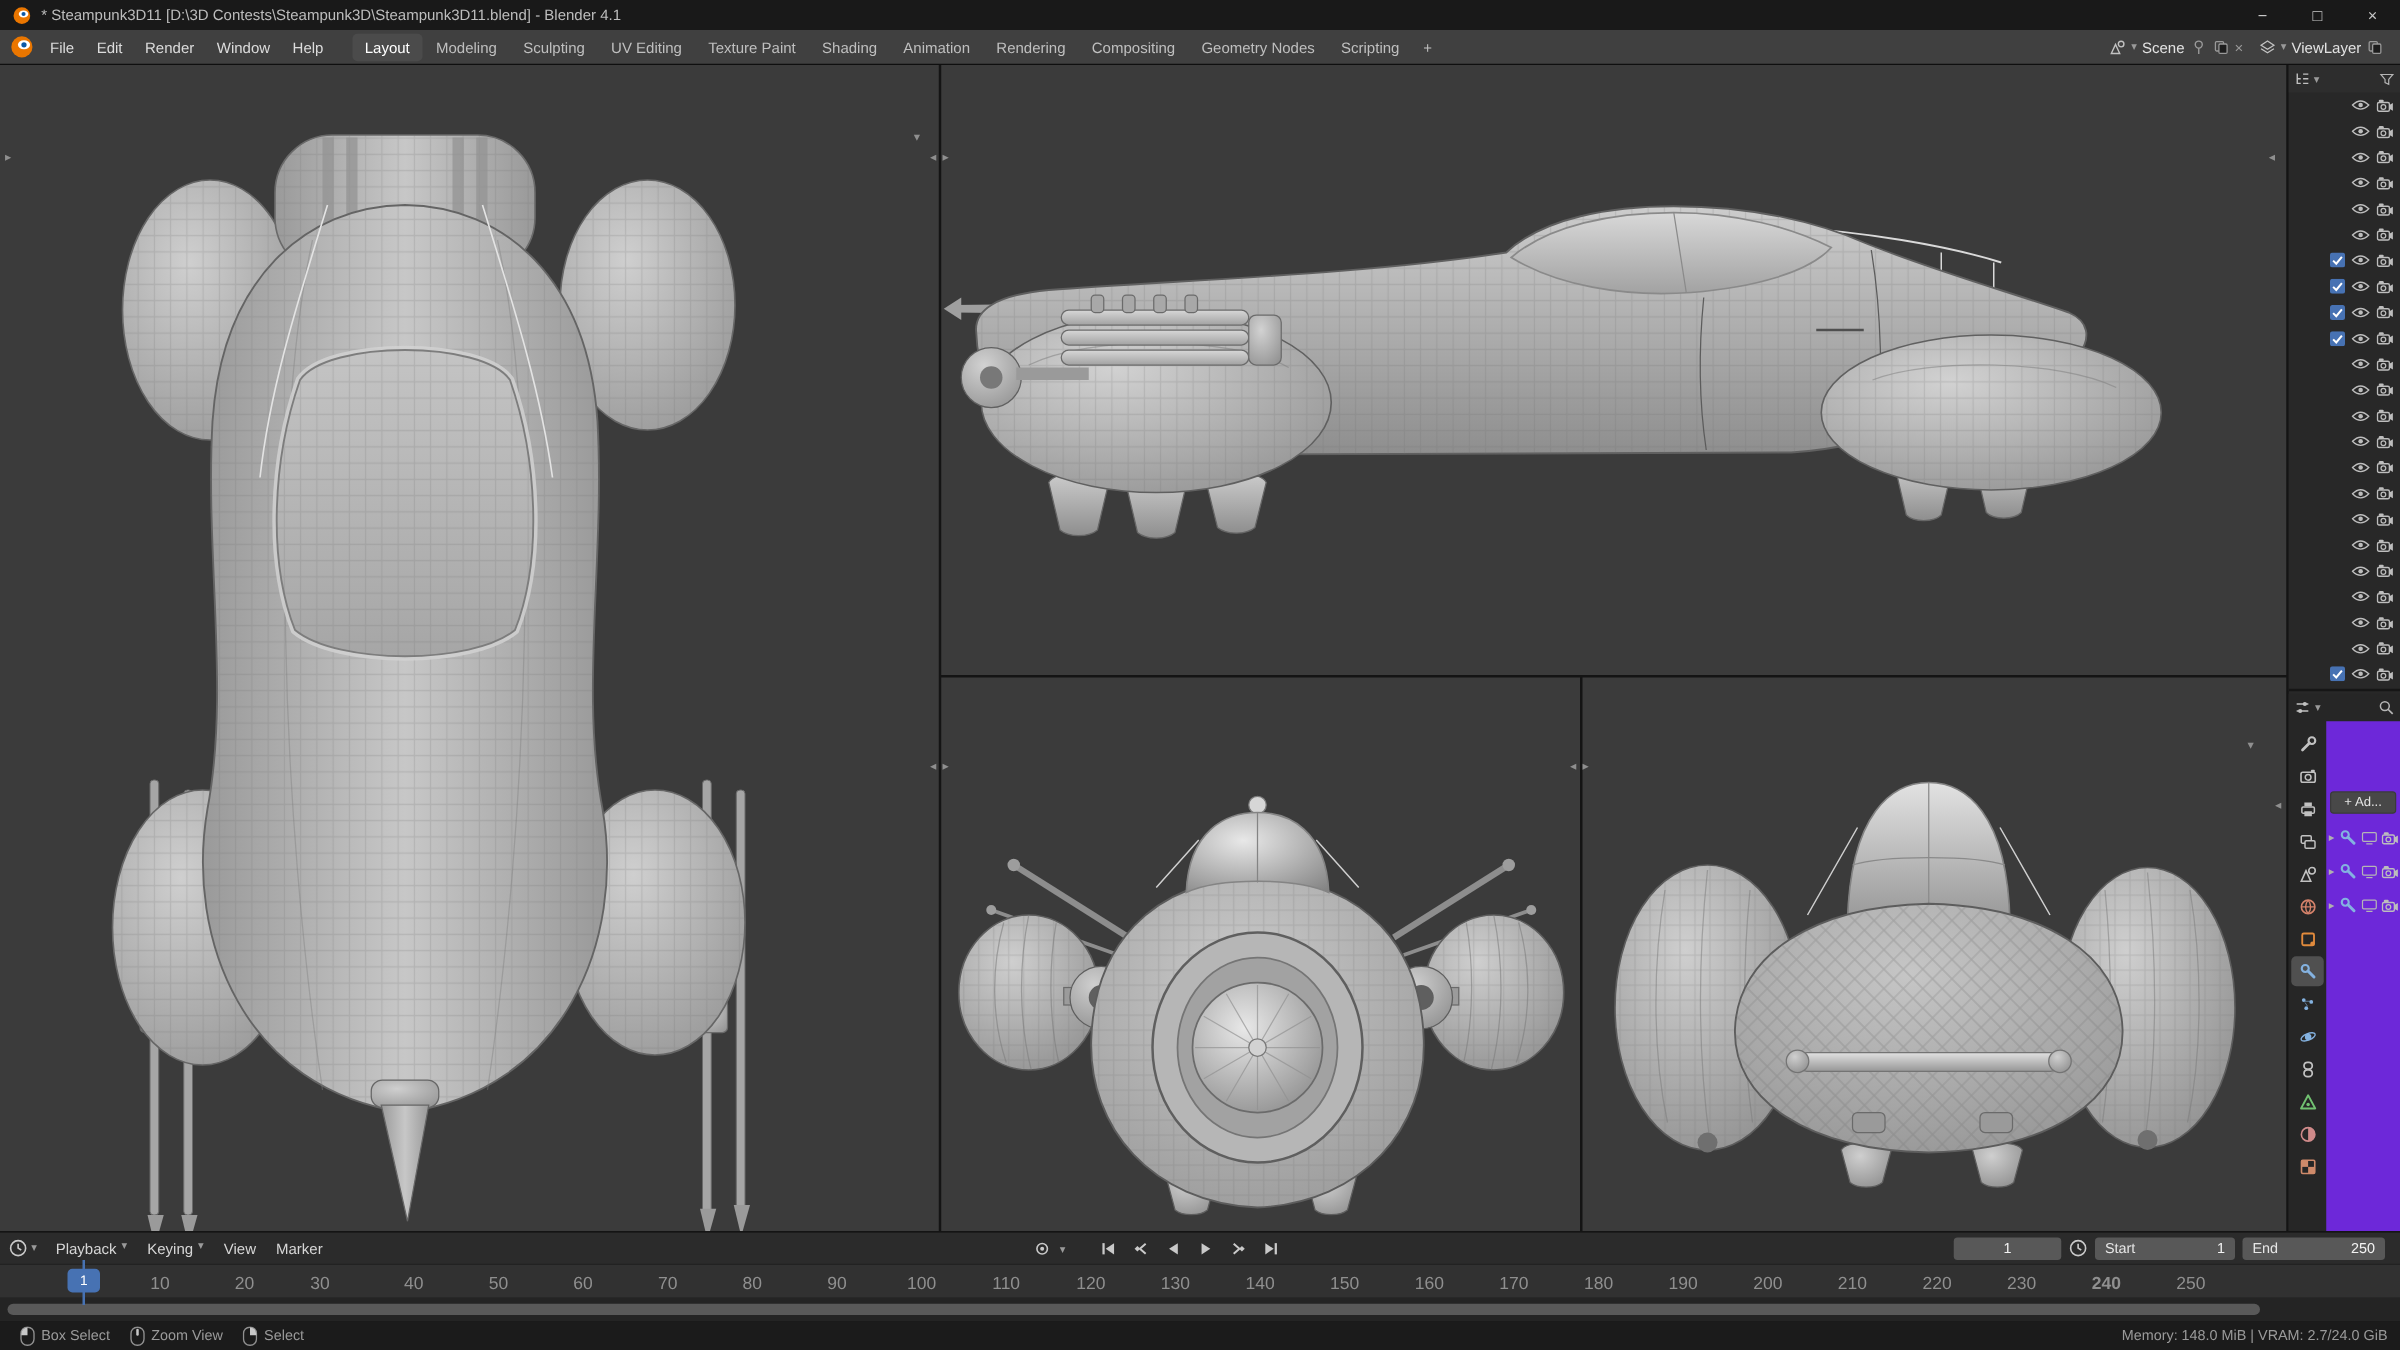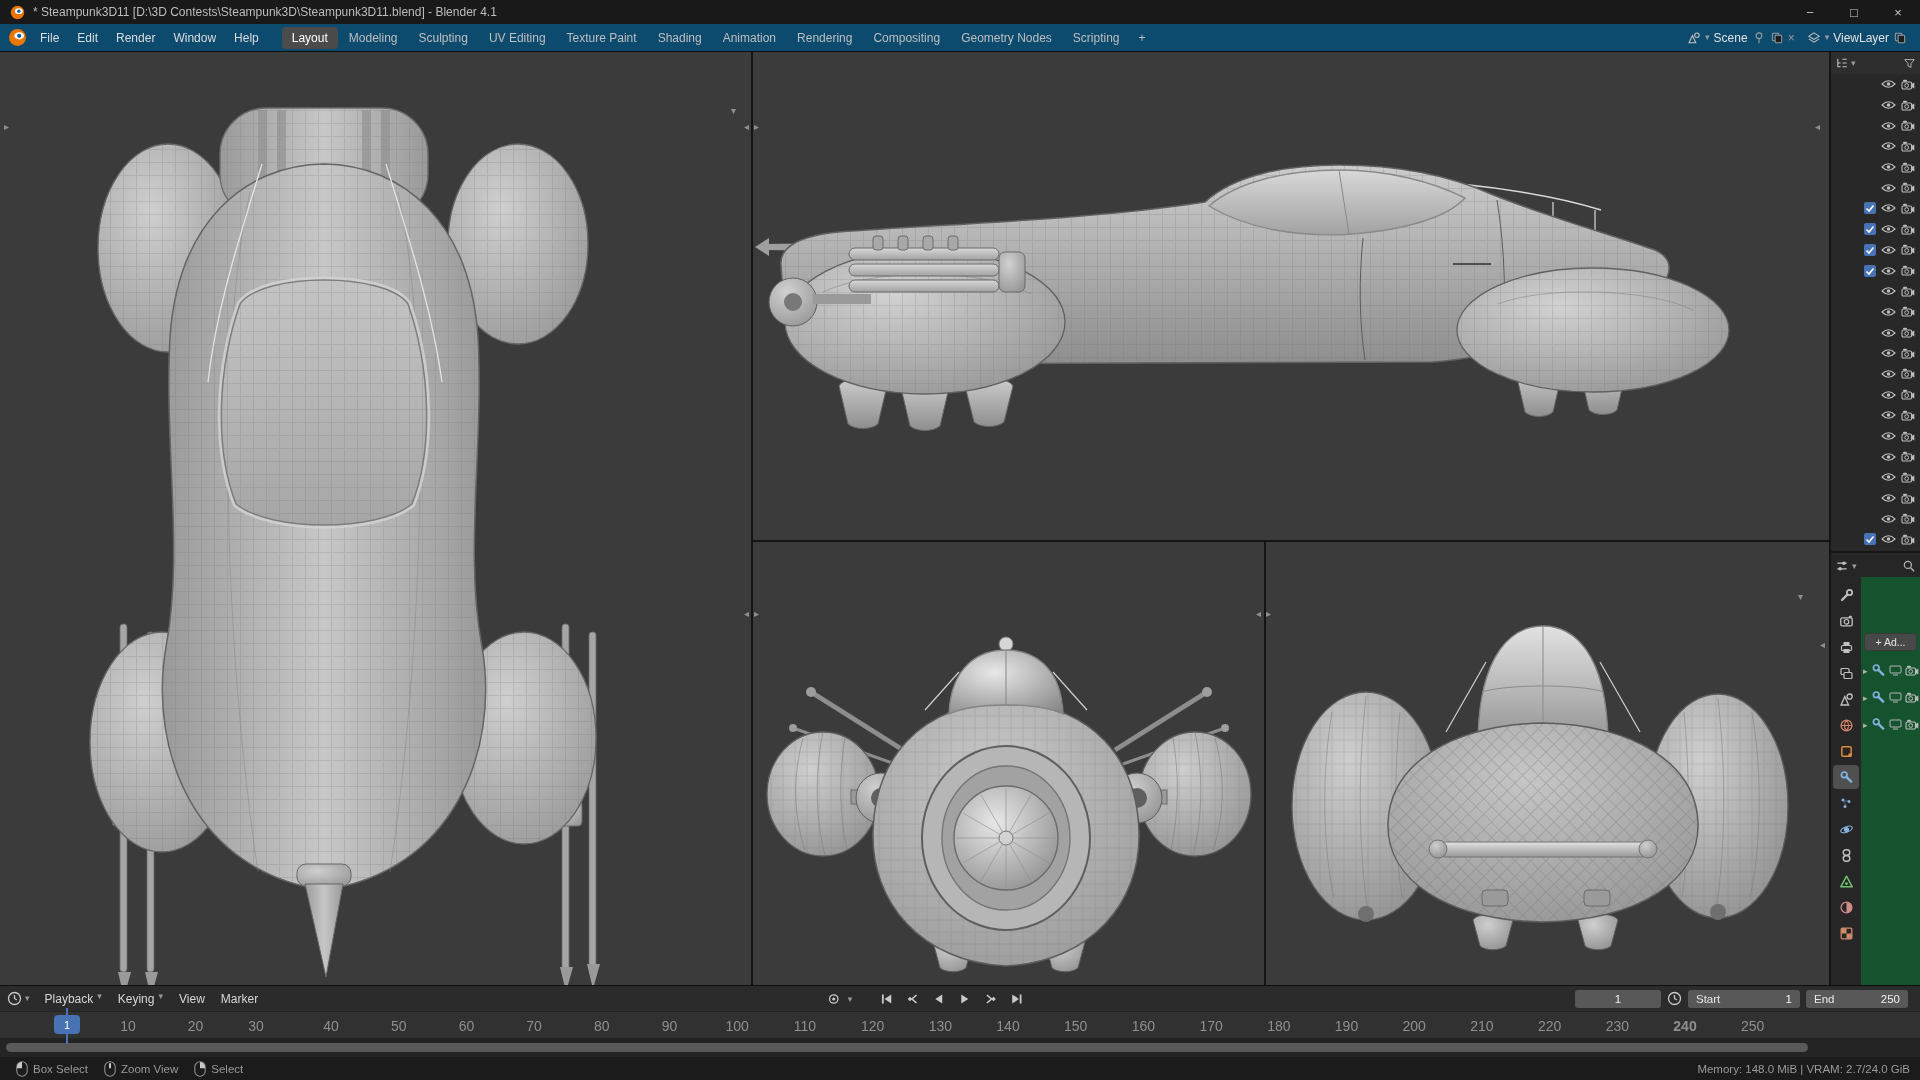--- a/index.html
+++ b/index.html
@@ -7,21 +7,21 @@
        font-family:"Liberation Sans","DejaVu Sans",sans-serif;font-size:12px;color:#d4d4d4;}
 
   
   .titlebar{position:absolute;top:0;left:0;right:0;height:24px;background:#191919;display:flex;align-items:center;}
   .tb-logo{width:15px;height:15px;margin:0 8px 0 10px;flex:0 0 auto;}
   .tb-title{color:#bdbdbd;font-size:12px;white-space:nowrap;}
   .tb-controls{margin-left:auto;display:flex;height:100%;}
   .tb-btn{width:44px;display:flex;align-items:center;justify-content:center;color:#c8c8c8;font-size:13px;}
 
   
-  .topbar{position:absolute;top:24px;left:0;right:0;height:28px;background:#0c4a6e;display:flex;align-items:center;border-bottom:1px solid #0f0f0f;box-sizing:border-box;}
+  .topbar{position:absolute;top:24px;left:0;right:0;height:28px;background:#404040;display:flex;align-items:center;border-bottom:1px solid #0f0f0f;box-sizing:border-box;}
   .bl-logo{width:19px;height:19px;margin:0 4px 0 8px;}
   .menus{display:flex;align-items:center;}
   .menu-item{padding:4px 9px;color:#dcdcdc;border-radius:3px;}
   .tabs{display:flex;margin-left:14px;gap:1px;align-items:center;}
   .tab{padding:4px 10px;border-radius:4px;color:#bfbfbf;white-space:nowrap;}
   .tab.active{background:#4b4b4b;color:#ffffff;}
   .tab-add{padding:4px 8px;color:#bfbfbf;}
   .topbar-right{margin-left:auto;display:flex;align-items:center;gap:2px;margin-right:8px;}
   .widget{display:flex;align-items:center;gap:4px;padding:2px 5px;color:#e2e2e2;}
   .wicon{display:inline-flex;width:14px;height:14px;}
@@ -44,21 +44,21 @@
   .ol-hgroup{display:flex;align-items:center;gap:2px;}
   .ol-rows{position:absolute;top:22px;left:0;right:0;bottom:0;overflow:hidden;}
   .ol-row{height:20.7px;display:flex;align-items:center;justify-content:flex-end;gap:5px;padding-right:5px;}
   .ol-ic{display:inline-flex;align-items:center;}
 
   .props{position:absolute;top:503px;left:0;right:0;bottom:0;background:#2e2e2e;}
   .props-header{height:22px;background:#262626;display:flex;align-items:center;gap:3px;padding:0 4px;}
   .props-nav{position:absolute;top:22px;left:0;width:30px;bottom:0;background:#262626;display:flex;flex-direction:column;align-items:center;padding-top:6px;gap:2px;box-sizing:border-box;}
   .ptab{width:26px;height:24px;border-radius:4px;display:flex;align-items:center;justify-content:center;flex:0 0 auto;}
   .ptab.active{background:#505050;}
-  .props-content{position:absolute;top:22px;left:30px;right:0;bottom:0;background:#14532d;overflow:hidden;}
+  .props-content{position:absolute;top:22px;left:30px;right:0;bottom:0;background:#6d28d9;overflow:hidden;}
   .add-btn{margin:56px 3px 6px 3px;background:#484848;border:1px solid #3a3a3a;border-radius:3px;color:#e4e4e4;font-size:10.5px;padding:2px 3px;text-align:center;white-space:nowrap;overflow:hidden;}
   .mod-row{display:flex;align-items:center;gap:3px;height:27px;padding-left:2px;color:#c9c9c9;white-space:nowrap;}
   .chev{font-size:9px;color:#b0b0b0;}
 
   
   .timeline{position:absolute;top:985px;left:0;right:0;height:72px;background:#2b2b2b;border-top:1px solid #0f0f0f;box-sizing:border-box;}
   .tl-header{position:relative;height:26px;display:flex;align-items:center;border-bottom:1px solid #222222;box-sizing:border-box;}
   .tl-editor-btn{display:flex;align-items:center;gap:3px;padding:0 7px;}
   .tl-menus{display:flex;align-items:center;}
   .tl-menu{padding:4px 8px;color:#d6d6d6;display:flex;gap:4px;}
@@ -1114,21 +1114,21 @@
         <span class="ol-ic">
             <svg width="15" height="15" viewBox="0 0 15 15">
               <circle cx="7.5" cy="7.5" r="6" fill="none" stroke="#c9c9c9" stroke-width="1.3"></circle>
               <path d="M7.5 4 V7.5 L10 9" fill="none" stroke="#c9c9c9" stroke-width="1.3"></path>
             </svg>
           </span>
         <div class="field two" style="width:112px;">
           <span class="flabel">Start</span>
           <span>1</span>
         </div>
-        <div class="field two" style="width:102px;">
+        <div class="field two" style="width:114px;">
           <span class="flabel">End</span>
           <span>250</span>
         </div>
       </div>
     </div>
     <div class="tl-ruler" id="ruler">
       <div class="playhead-pill" id="playhead-pill" style="left: 67px;">1</div>
     <span class="tick" style="left: 67px;">1</span>
         <span class="tick" style="left: 127.93px;">10</span>
         <span class="tick" style="left: 195.63px;">20</span>

